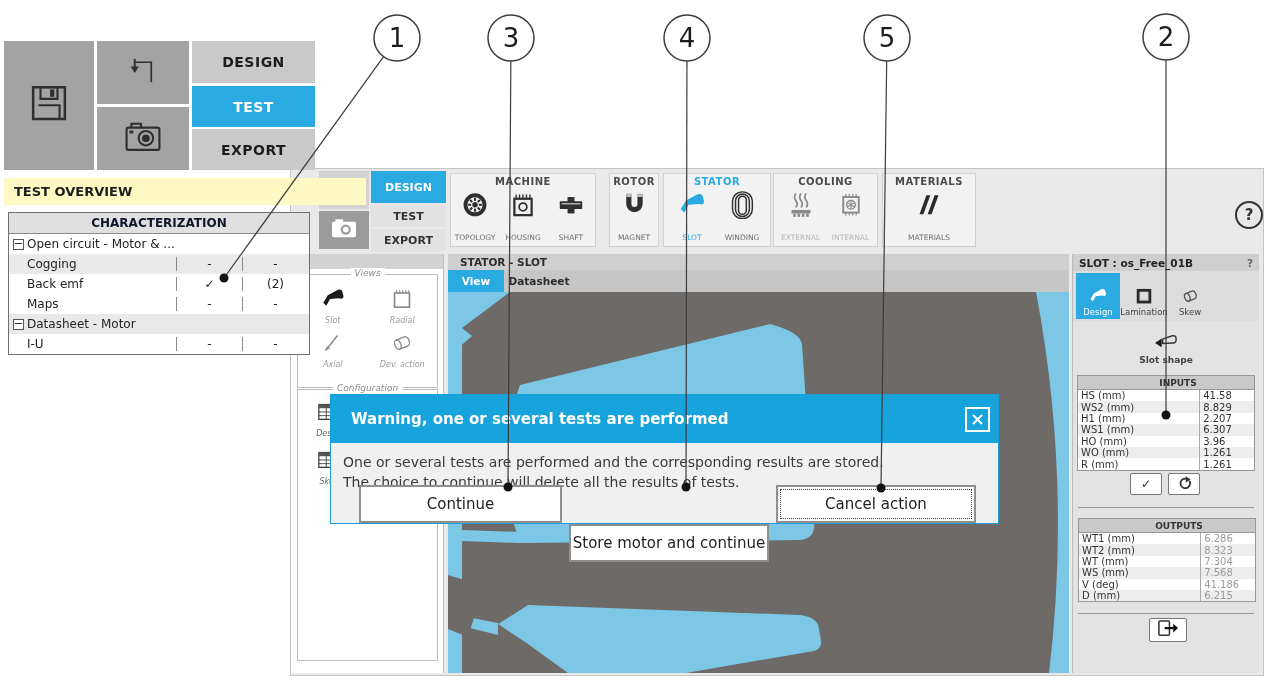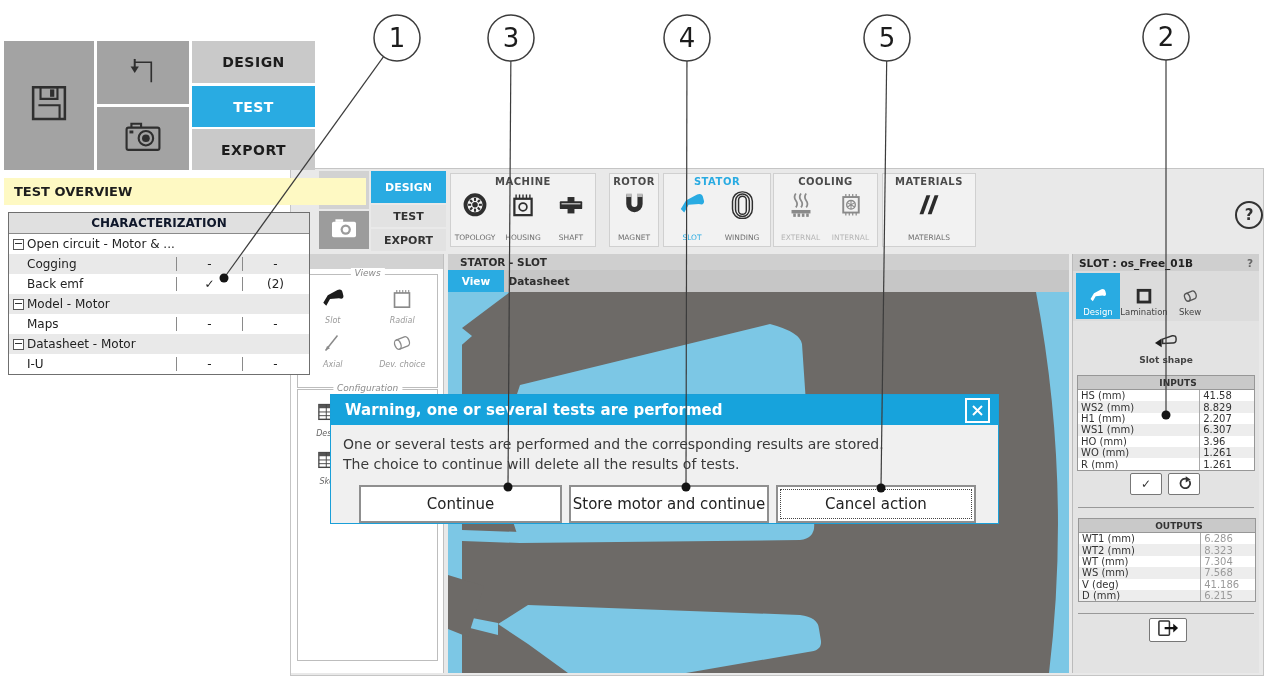--- a/index.html
+++ b/index.html
@@ -81,22 +81,22 @@
   .mini-row.alt{background:#ededed;}
   .mini-row .n{width:121px;padding-left:3px;white-space:nowrap;overflow:hidden;}
   .mini-row .v{width:52px;border-left:1px solid #aaa;padding-left:3px;align-self:stretch;display:flex;align-items:center;}
   .mini-row .v.out{color:#9a9a9a;}
   .sp-btn{position:absolute;width:30px;height:20px;background:#fff;border:1px solid #777;border-radius:2px;
           display:flex;align-items:center;justify-content:center;cursor:pointer;font-size:12px;color:#333;}
   .sp-divider{position:absolute;left:5px;width:176px;height:1px;background:#999;}
 
   
   #dialog{left:330px;top:394px;width:669px;height:130px;background:#f0f0f0;border:1px solid #1a9fd8;z-index:60;box-sizing:border-box;}
-  #dlg-header{height:30px;background:#17a3dc;display:flex;align-items:center;justify-content:space-between;
-              padding:0 8px 0 14px;box-sizing:border-box;}
+  #dlg-header{height:48px;background:#17a3dc;display:flex;align-items:center;justify-content:space-between;
+              padding:0 8px 0 20px;box-sizing:border-box;}
   #dlg-title{color:#fff;font-weight:bold;font-size:15px;}
   #dlg-close{width:21px;height:21px;border:2px solid #fff;display:flex;align-items:center;justify-content:center;cursor:pointer;}
   #dlg-body{padding:9px 12px 0 12px;font-size:14px;color:#3a3a3a;line-height:20px;}
   #dlg-buttons{position:absolute;left:28px;top:90px;display:flex;gap:7px;}
   .dlg-btn{height:34px;background:#fff;border:2px solid #8f8f8f;font-size:15px;color:#222;
            display:flex;align-items:center;justify-content:center;cursor:pointer;
            font-family:"DejaVu Sans","Liberation Sans",sans-serif;}
   .dlg-btn.default{outline:1px dotted #444;outline-offset:-5px;}
 
   
@@ -254,21 +254,21 @@
                 </svg></span><div class="lbl">Radial</div></div>
             <div class="view-item"><span><svg width="26" height="23.92" viewBox="0 0 32 32">
                   <path d="M6 26 L22 6" stroke="#8a8a8a" stroke-width="2"></path>
                   <path d="M6 26 l2 -6 l4 3 Z" fill="#8a8a8a"></path>
                 </svg></span><div class="lbl">Axial</div></div>
             <div class="view-item"><span><svg width="26" height="23.92" viewBox="0 0 32 32">
                   <g transform="rotate(-22 16 16)" fill="none" stroke="#8a8a8a" stroke-width="1.8">
                     <ellipse cx="10" cy="16" rx="4" ry="6.5"></ellipse>
                     <path d="M10 9.5 H22 a4 6.5 0 0 1 0 13 H10"></path>
                   </g>
-                </svg></span><div class="lbl">Dev. choice</div></div>
+                </svg></span><div class="lbl">Dev. action</div></div>
           </div>
       </div>
       <div class="fieldset" style="left:6px;top:135px;width:139px;height:270px;">
         <span class="legend">Configuration</span>
         <div id="cfg-list" style="padding-left:6px;">
             <div class="cfg-item"><span><svg width="26" height="23.92" viewBox="0 0 28 22">
                   <rect x="2" y="3" width="24" height="16" fill="#fff" stroke="#444" stroke-width="1.4"></rect>
                   <rect x="2" y="3" width="24" height="4" fill="#555"></rect>
                   <g stroke="#444" stroke-width="1">
                     <line x1="2" y1="11" x2="26" y2="11"></line>
@@ -488,28 +488,20 @@
             <div class="to-c">-</div>
             <div class="to-c">-</div>
           </div>
           <div class="to-row">
             <div class="to-name" style="padding-left:18px">
               <span>Back emf</span>
             </div>
             <div class="to-c">✓</div>
             <div class="to-c">(2)</div>
           </div>
-          <div class="to-row alt">
-            <div class="to-name" style="padding-left:2px">
-              <span class="gbox"></span>
-              <span>Model - Motor</span>
-            </div>
-            <div class="to-c"></div>
-            <div class="to-c"></div>
-          </div>
           <div class="to-row">
             <div class="to-name" style="padding-left:18px">
               <span>Maps</span>
             </div>
             <div class="to-c">-</div>
             <div class="to-c">-</div>
           </div>
           <div class="to-row alt">
             <div class="to-name" style="padding-left:2px">
               <span class="gbox"></span>
@@ -537,21 +529,21 @@
           <path d="M1 1 L10 10 M10 1 L1 10" stroke="#fff" stroke-width="2"></path>
         </svg>
       </div>
     </div>
     <div id="dlg-body">
       <div>One or several tests are performed and the corresponding results are stored.</div>
       <div>The choice to continue will delete all the results of tests.</div>
     </div>
     <div id="dlg-buttons">
         <div class="dlg-btn" style="width: 199px;">Continue</div>
-        <div class="dlg-btn" style="width: 196px;">Store motor and continue</div>
+        <div class="dlg-btn" style="width: 196px; margin-top: 39px;">Store motor and continue</div>
         <div class="dlg-btn default" style="width: 196px; text-align: center;">Cancel action</div>
       </div>
   </div>
 
   <svg id="callout-layer" class="abs" width="1269" height="680" viewBox="0 0 1269 680">
       <g>
         <line x1="383.550753429394" y1="56.657914317603726" x2="224" y2="278" stroke="#3c3c3c" stroke-width="1.2"></line>
         <circle cx="224" cy="278" r="4.5" fill="#141414"></circle>
         <circle cx="397" cy="38" r="23" fill="#fff" stroke="#3c3c3c" stroke-width="1.5"></circle>
         <text x="397" y="38" dy=".36em" text-anchor="middle" font-size="26" fill="#1c1c1c">1</text>

